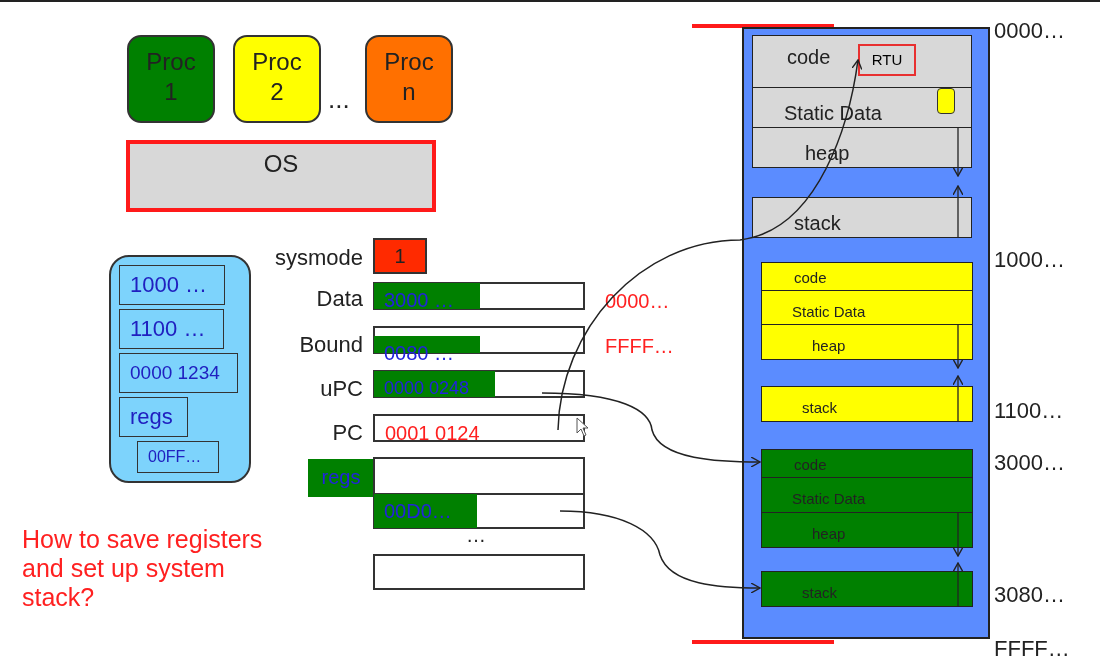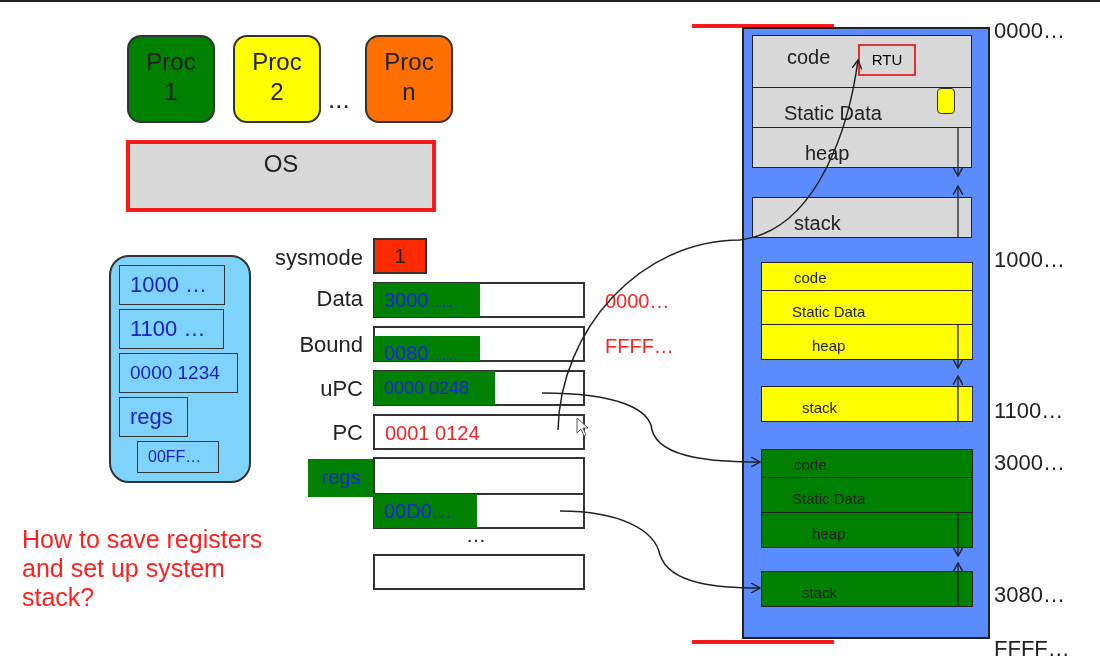--- a/index.html
+++ b/index.html
@@ -31,21 +31,21 @@
     background: #7dd3fc; border: 2px solid #333; border-radius: 20px; box-sizing: border-box;
   }
   .pcb-cell {
     position: absolute; border: 1.5px solid #333; box-sizing: border-box;
     color: #2020c0; font-size: 22px; padding-left: 10px;
   }
 
   
   .reg-label { position: absolute; width: 100px; text-align: right; font-size: 22px; color: #222; }
   .reg-box {
-    position: absolute; left: 373px; width: 212px; height: 36px;
+    position: absolute; left: 373px; width: 212px; height: 28px;
     border: 2px solid #333; box-sizing: border-box; background: #fff;
   }
   .reg-fill {
     position: absolute; left: -1px; top: -1px; bottom: -1px; background: #008000;
     color: #2222dd; font-size: 20px; padding-left: 10px; line-height: 34px; box-sizing: border-box;
   }
   .sysmode-box {
     position: absolute; left: 373px; top: 238px; width: 54px; height: 36px;
     background: #ff2a00; border: 2px solid #333; box-sizing: border-box;
     text-align: center; line-height: 32px; font-size: 20px; color: #222;

